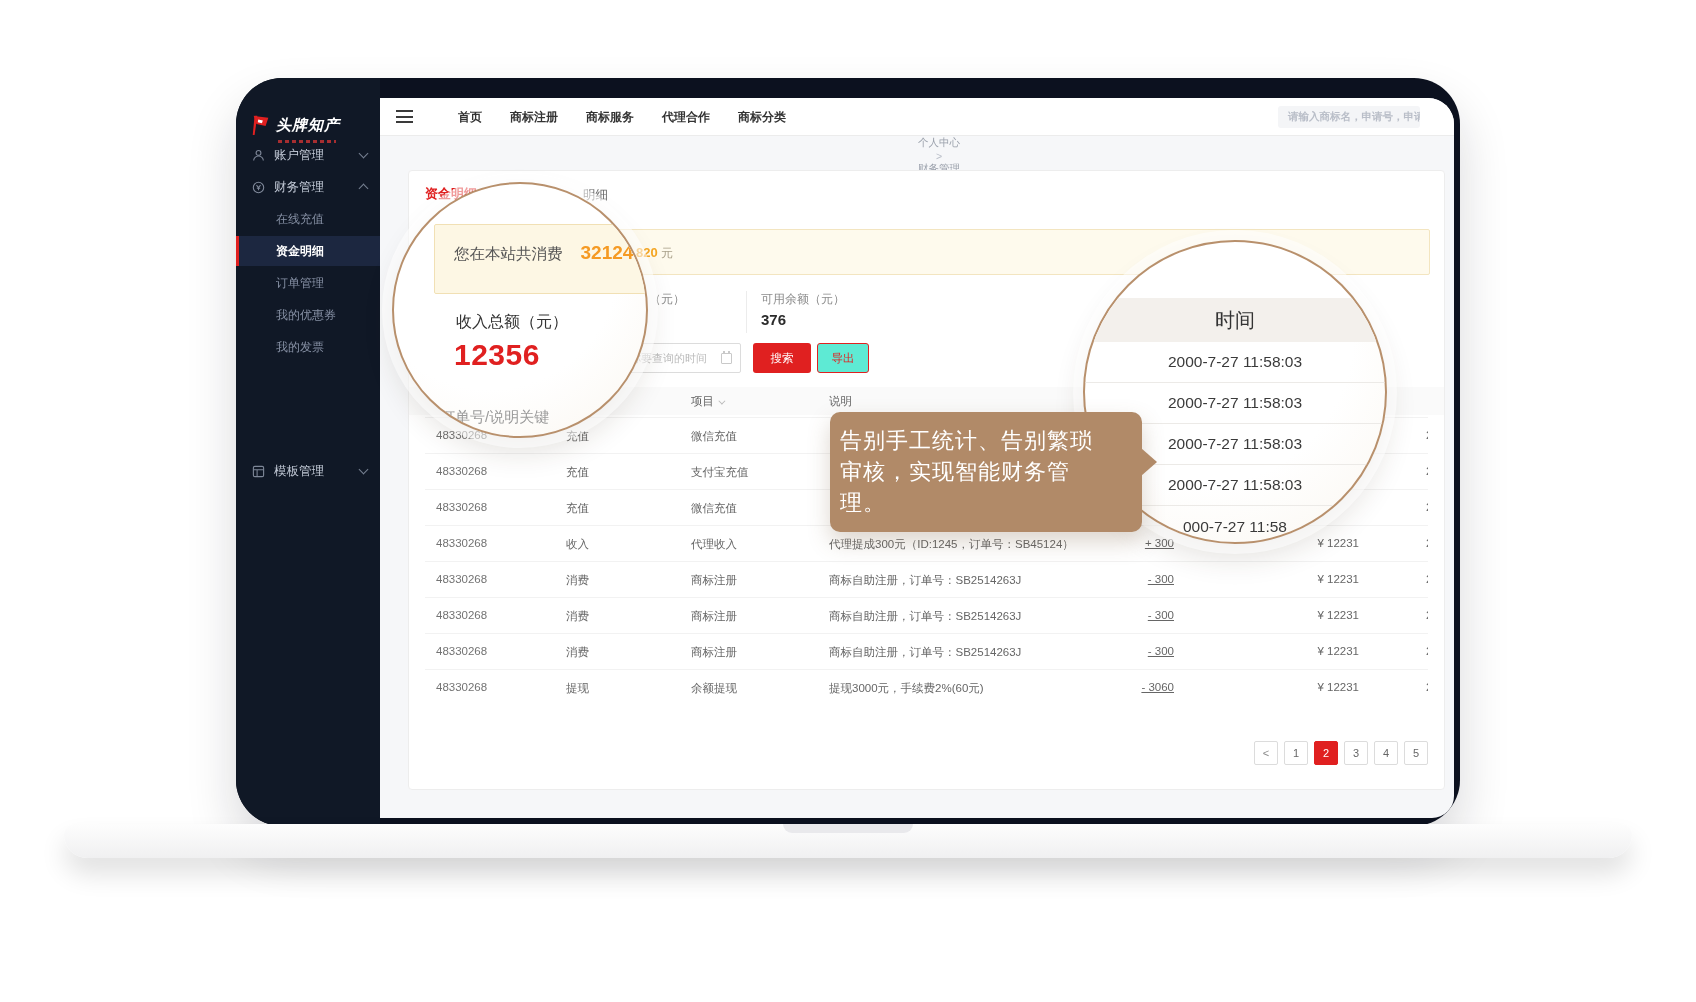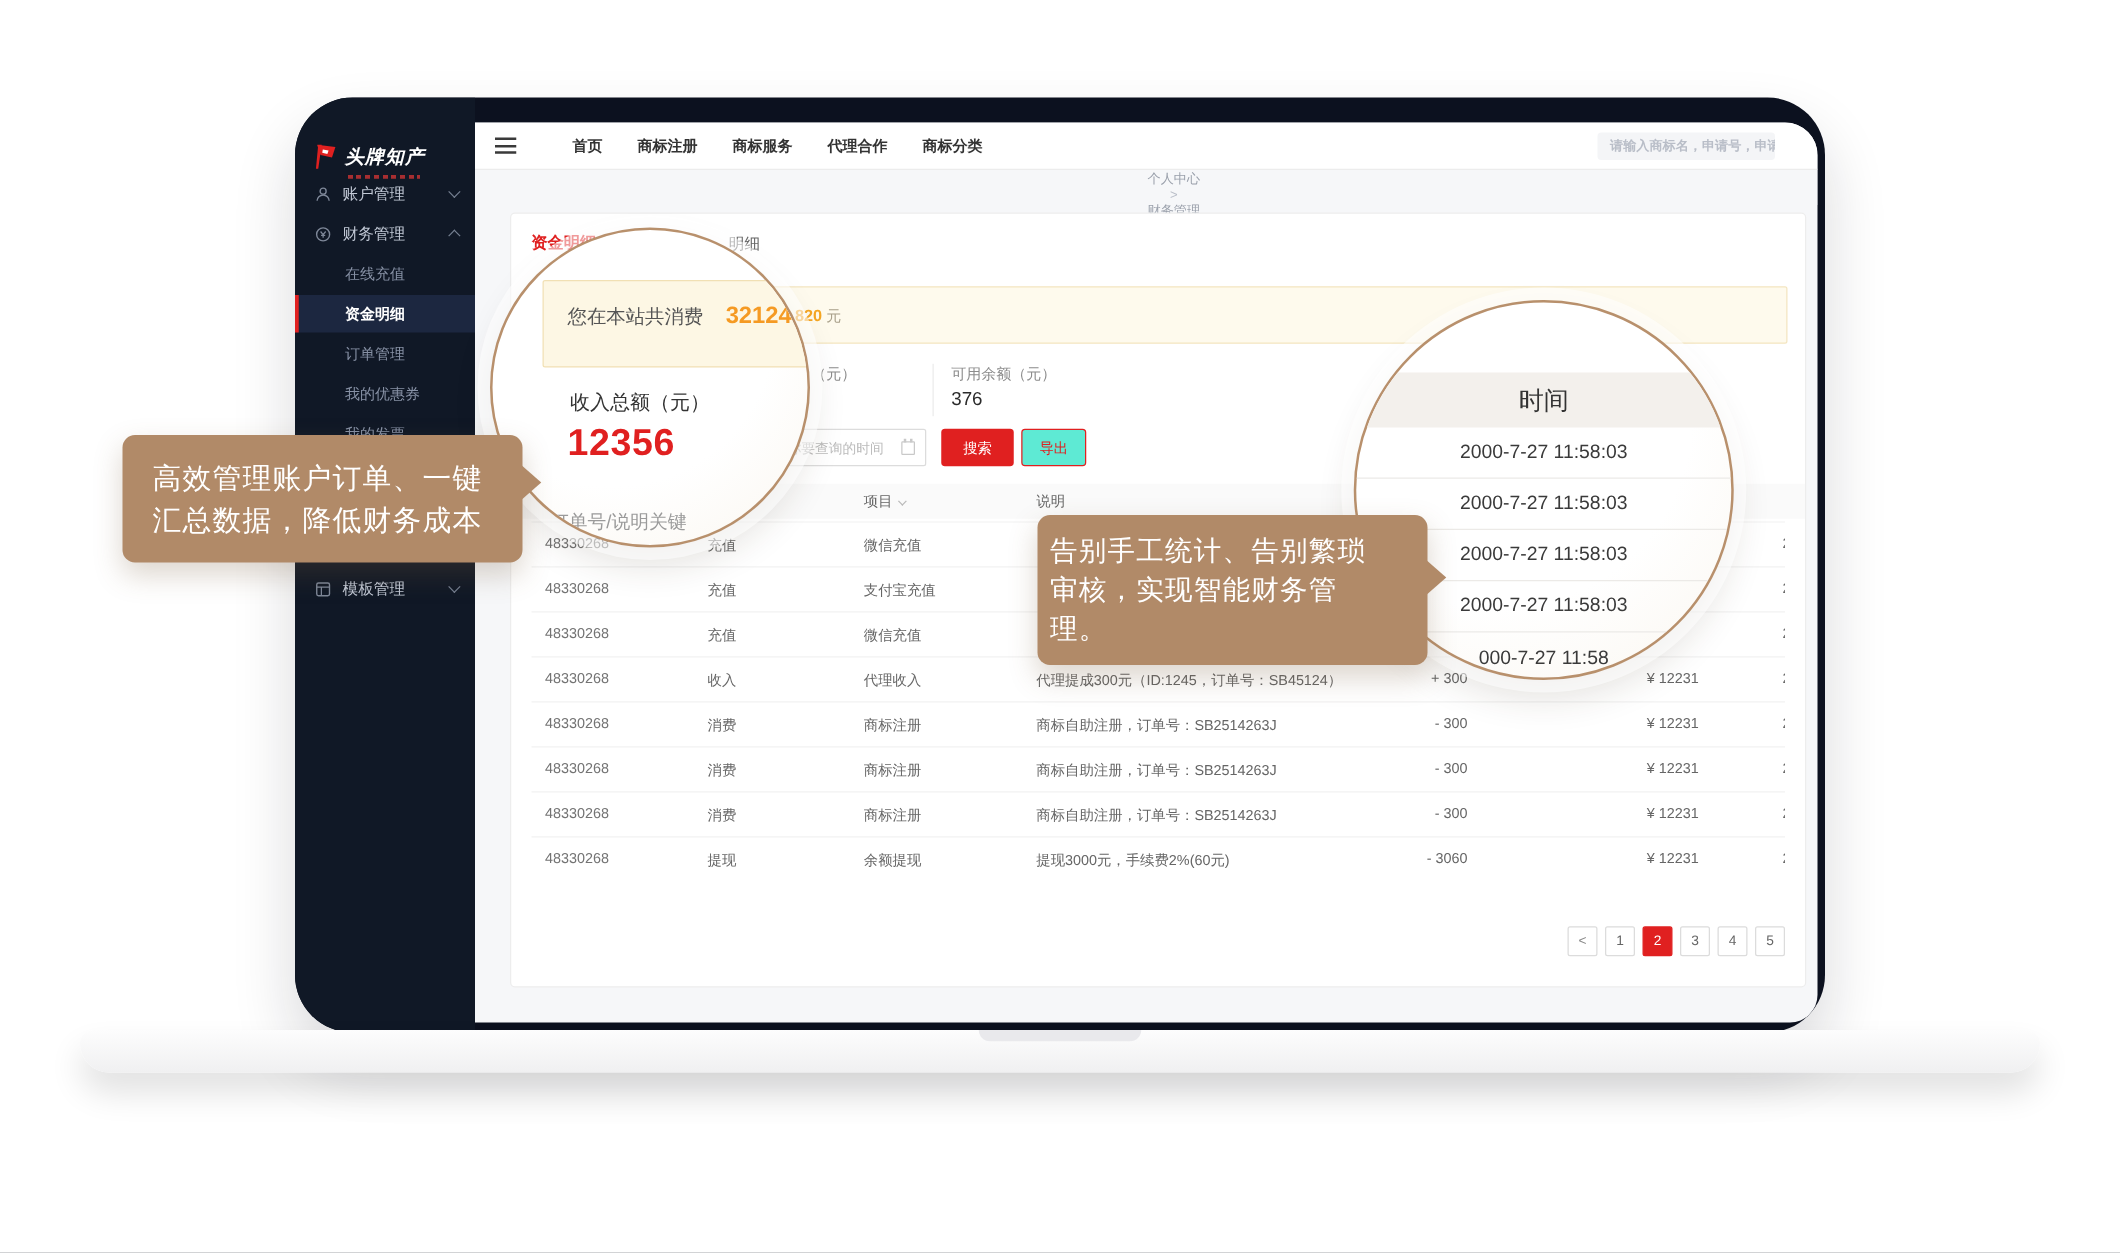--- a/index.html
+++ b/index.html
@@ -53,21 +53,21 @@
         border:1px solid #ededed;border-radius:4px;}
   .tab-active{position:absolute;left:16px;top:14px;font-size:13px;font-weight:bold;color:#e02020;}
   .tab-frag{position:absolute;left:174px;top:16px;font-size:12.5px;color:#666;}
   .banner{position:absolute;left:16px;top:58px;width:1005px;height:46px;background:#fefaed;
         border:1px solid #f3e5c0;border-radius:2px;}
   .banner-tail{position:absolute;left:210px;top:15px;font-size:12px;color:#a9a08a;}
   .banner-tail b{color:#f5a623;font-weight:bold;font-size:13px;}
   .stat-frag{position:absolute;left:240px;top:120px;font-size:12px;color:#8c8c8c;}
   .stat-div{position:absolute;left:337px;top:120px;width:1px;height:42px;background:#ececec;}
   .stat-label{position:absolute;left:352px;top:120px;font-size:12px;color:#8c8c8c;}
-  .stat-value{position:absolute;left:352px;top:140px;font-size:15px;font-weight:normal;color:#2b2b2b;}
+  .stat-value{position:absolute;left:352px;top:140px;font-size:15px;font-weight:bold;color:#2b2b2b;}
 
   .date-input{position:absolute;left:177px;top:172px;width:155px;height:30px;border:1px solid #dcdcdc;border-radius:2px;
         background:#fff;display:flex;align-items:center;padding:0 8px 0 10px;font-size:11px;color:#bbb;white-space:nowrap;overflow:hidden;}
   .cal{margin-left:auto;width:11px;height:11px;border:1px solid #c9c9c9;border-radius:1px;position:relative;flex:none;}
   .cal::before{content:"";position:absolute;left:1px;top:-3px;width:2px;height:3px;background:#c9c9c9;}
   .cal::after{content:"";position:absolute;right:1px;top:-3px;width:2px;height:3px;background:#c9c9c9;}
   .btn-search{position:absolute;left:344px;top:172px;width:58px;height:30px;background:#e02020;color:#fff;
         font-size:11.5px;border:none;border-radius:3px;display:flex;align-items:center;justify-content:center;cursor:pointer;}
   .btn-export{position:absolute;left:408px;top:172px;width:52px;height:30px;background:#5eead4;color:#e02020;
         font-size:11.5px;border:1px solid #e02020;border-radius:3px;display:flex;align-items:center;justify-content:center;cursor:pointer;}
@@ -75,21 +75,21 @@
   .thead{position:absolute;left:0;top:216px;width:100%;height:28px;background:#fafafa;font-size:11.5px;color:#666;}
   .th{position:absolute;top:7px;}
   .th .caret{display:inline-block;margin-left:4px;width:5px;height:5px;border-right:1.2px solid #b9b9b9;border-bottom:1.2px solid #b9b9b9;transform:rotate(45deg) translateY(-2px);}
   .th-type{left:157px}.th-project{left:282px}.th-desc{left:420px}
 
   .tbody{position:absolute;left:16px;right:16px;top:246px;overflow:hidden;}
   .trow{position:relative;height:36px;border-top:1px solid #f2f2f2;font-size:11.5px;color:#666;}
   .td{position:absolute;top:11px;white-space:nowrap;}
   .c-order{left:11px;color:#737373;}
   .c-type{left:141px}.c-project{left:266px}.c-desc{left:404px}
-  .c-amount{right:254px;text-align:right;}
+  .c-amount{right:254px;text-align:right;text-decoration:underline;}
   .c-balance{right:69px;text-align:right;}
   .c-time{left:1001px;width:40px;overflow:hidden;}
 
   .pager{position:absolute;right:16px;top:570px;display:flex;}
   .pg{width:24px;height:24px;border:1px solid #dcdcdc;border-radius:2px;background:#fff;color:#8a8a8a;
       font-size:11px;display:flex;align-items:center;justify-content:center;margin-left:6px;cursor:pointer;}
   .pg.num{color:#666;}
   .pg.active{background:#e02020;border-color:#e02020;color:#fff;}
 
   
@@ -327,27 +327,20 @@
     <div class="mr-head">时间</div>
     <div id="mr-rows">
         <div class="mr-row" style="top: 100px;">2000-7-27  11:58:03</div>
         <div class="mr-row" style="top: 141px;">2000-7-27  11:58:03</div>
         <div class="mr-row" style="top: 182px;">2000-7-27  11:58:03</div>
         <div class="mr-row" style="top: 223px;">2000-7-27  11:58:03</div>
         <div class="mr-row" style="top: 264px; border-bottom: none;">000-7-27  11:58</div>
       </div>
   </div>
 
-  <div class="callout co-left">
-    <div class="arrow"></div>
-    <div id="co-left-lines">
-        <p>高效管理账户订单、一键</p>
-        <p>汇总数据，降低财务成本</p>
-      </div>
-  </div>
   <div class="callout co-right">
     <div class="arrow"></div>
     <div id="co-right-lines">
         <p>告别手工统计、告别繁琐</p>
         <p>审核，实现智能财务管</p>
         <p>理。</p>
       </div>
   </div>
 
   <div class="base">

